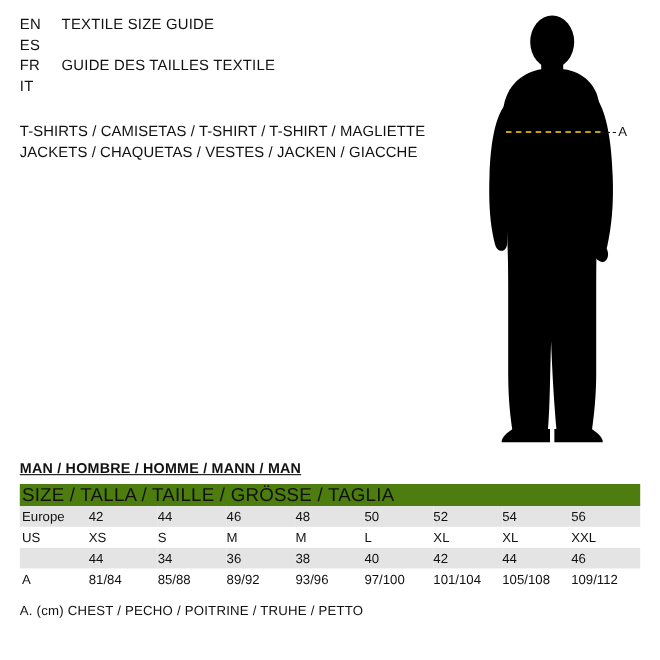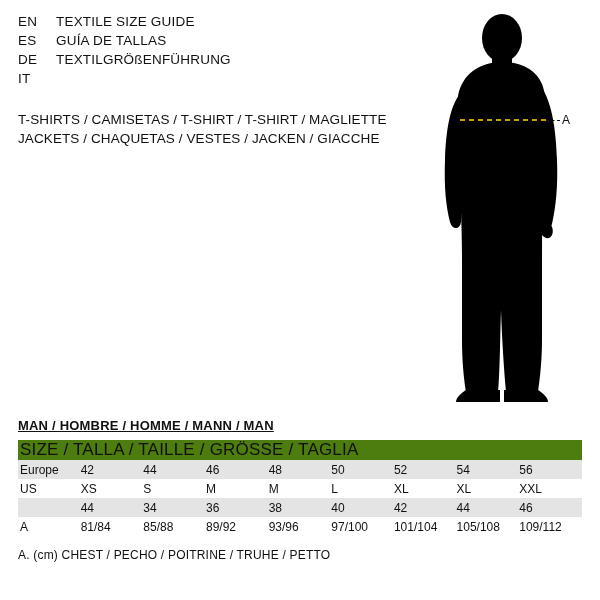--- a/index.html
+++ b/index.html
@@ -140,25 +140,24 @@
 </head>
 <body>
 
 <div class="lang-block">
   <div class="lang-row">
     <span class="lang-code">EN</span>
     <span class="lang-text">TEXTILE SIZE GUIDE</span>
   </div>
   <div class="lang-row">
     <span class="lang-code">ES</span>
-    <span class="lang-text">GUÍA DE TALLAS</span>
-  </div>
-  <div class="lang-row">
-    <span class="lang-code">DE</span>
-    <span class="lang-text">TEXTILGRÖßENFÜHRUNG</span>
+  </div>
+  <div class="lang-row">
+    <span class="lang-code">FR</span>
+    <span class="lang-text">GUIDE DES TAILLES TEXTILE</span>
   </div>
   <div class="lang-row">
     <span class="lang-code">IT</span>
   </div>
 </div>
 
 <div class="cat-block">
   <div class="cat-line">T-SHIRTS / CAMISETAS / T-SHIRT / T-SHIRT / MAGLIETTE</div>
   <div class="cat-line">JACKETS / CHAQUETAS / VESTES / JACKEN / GIACCHE</div>
 </div>

